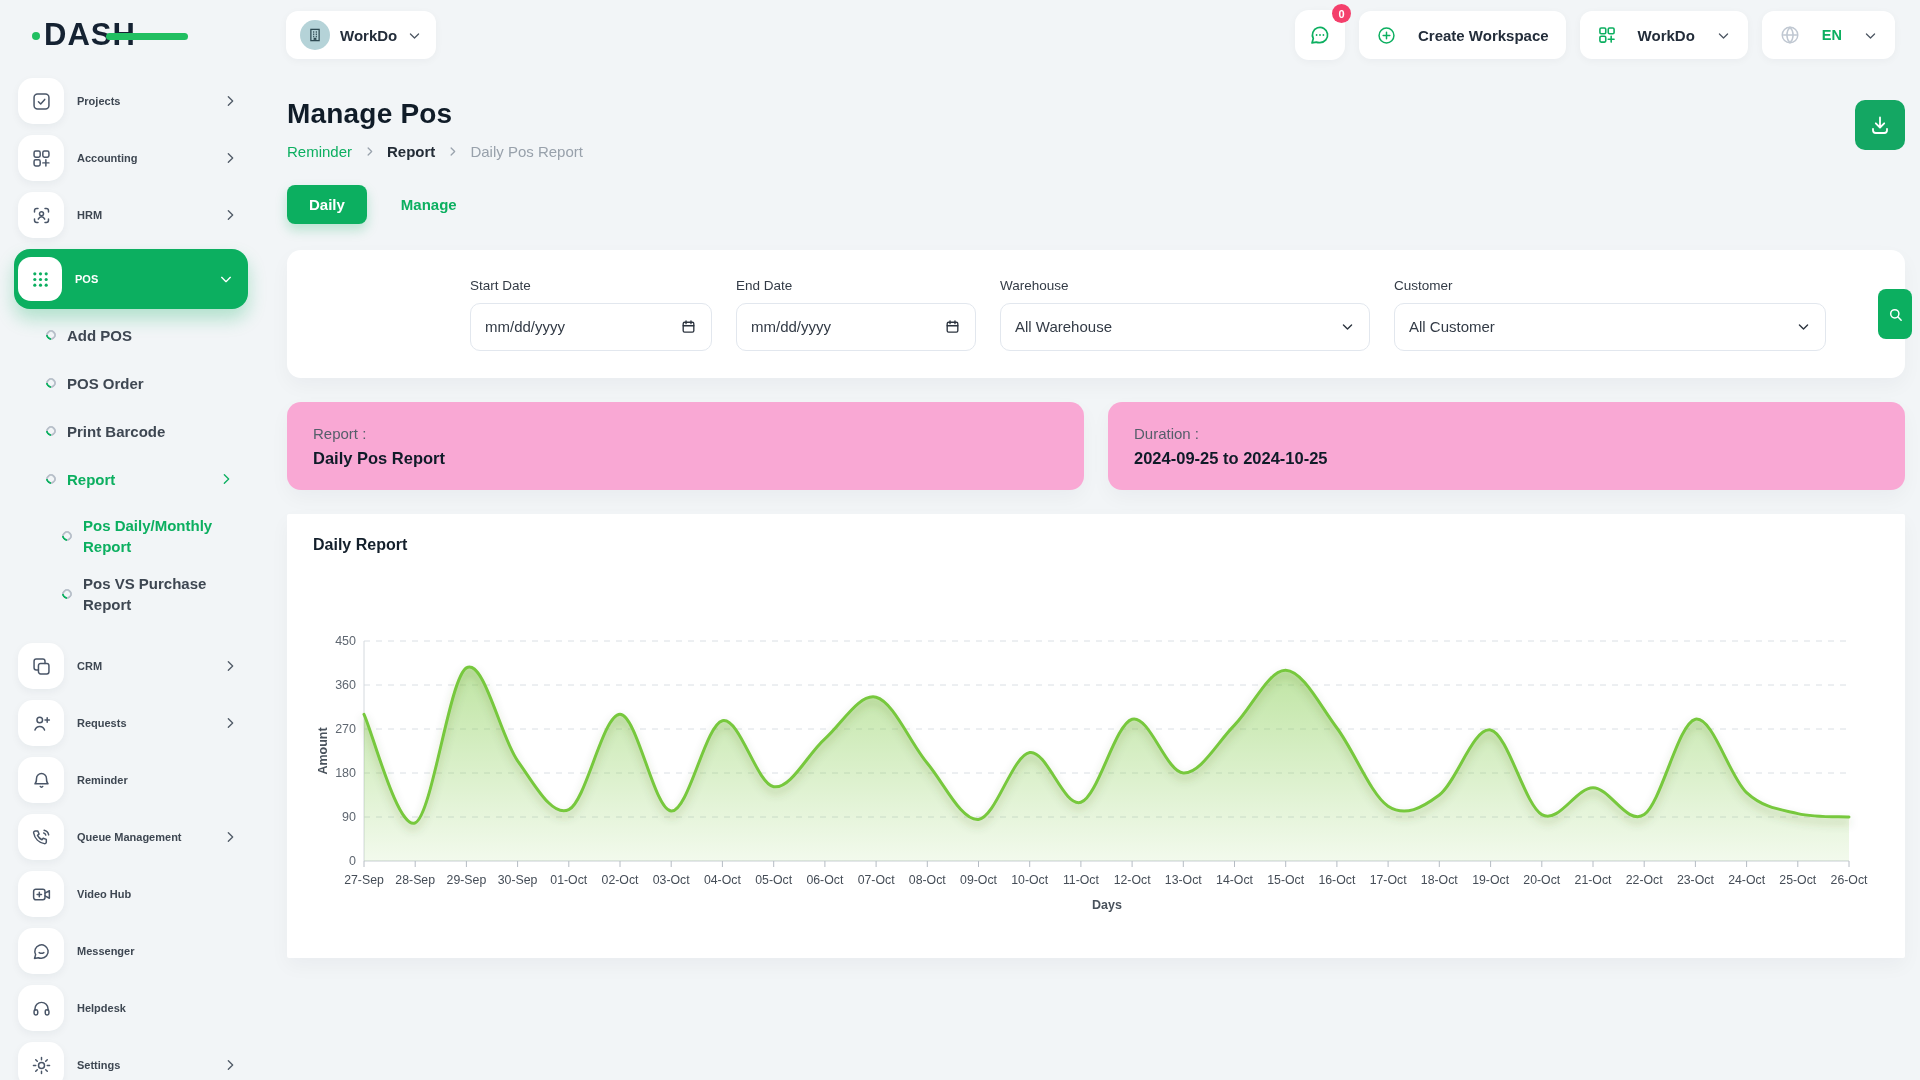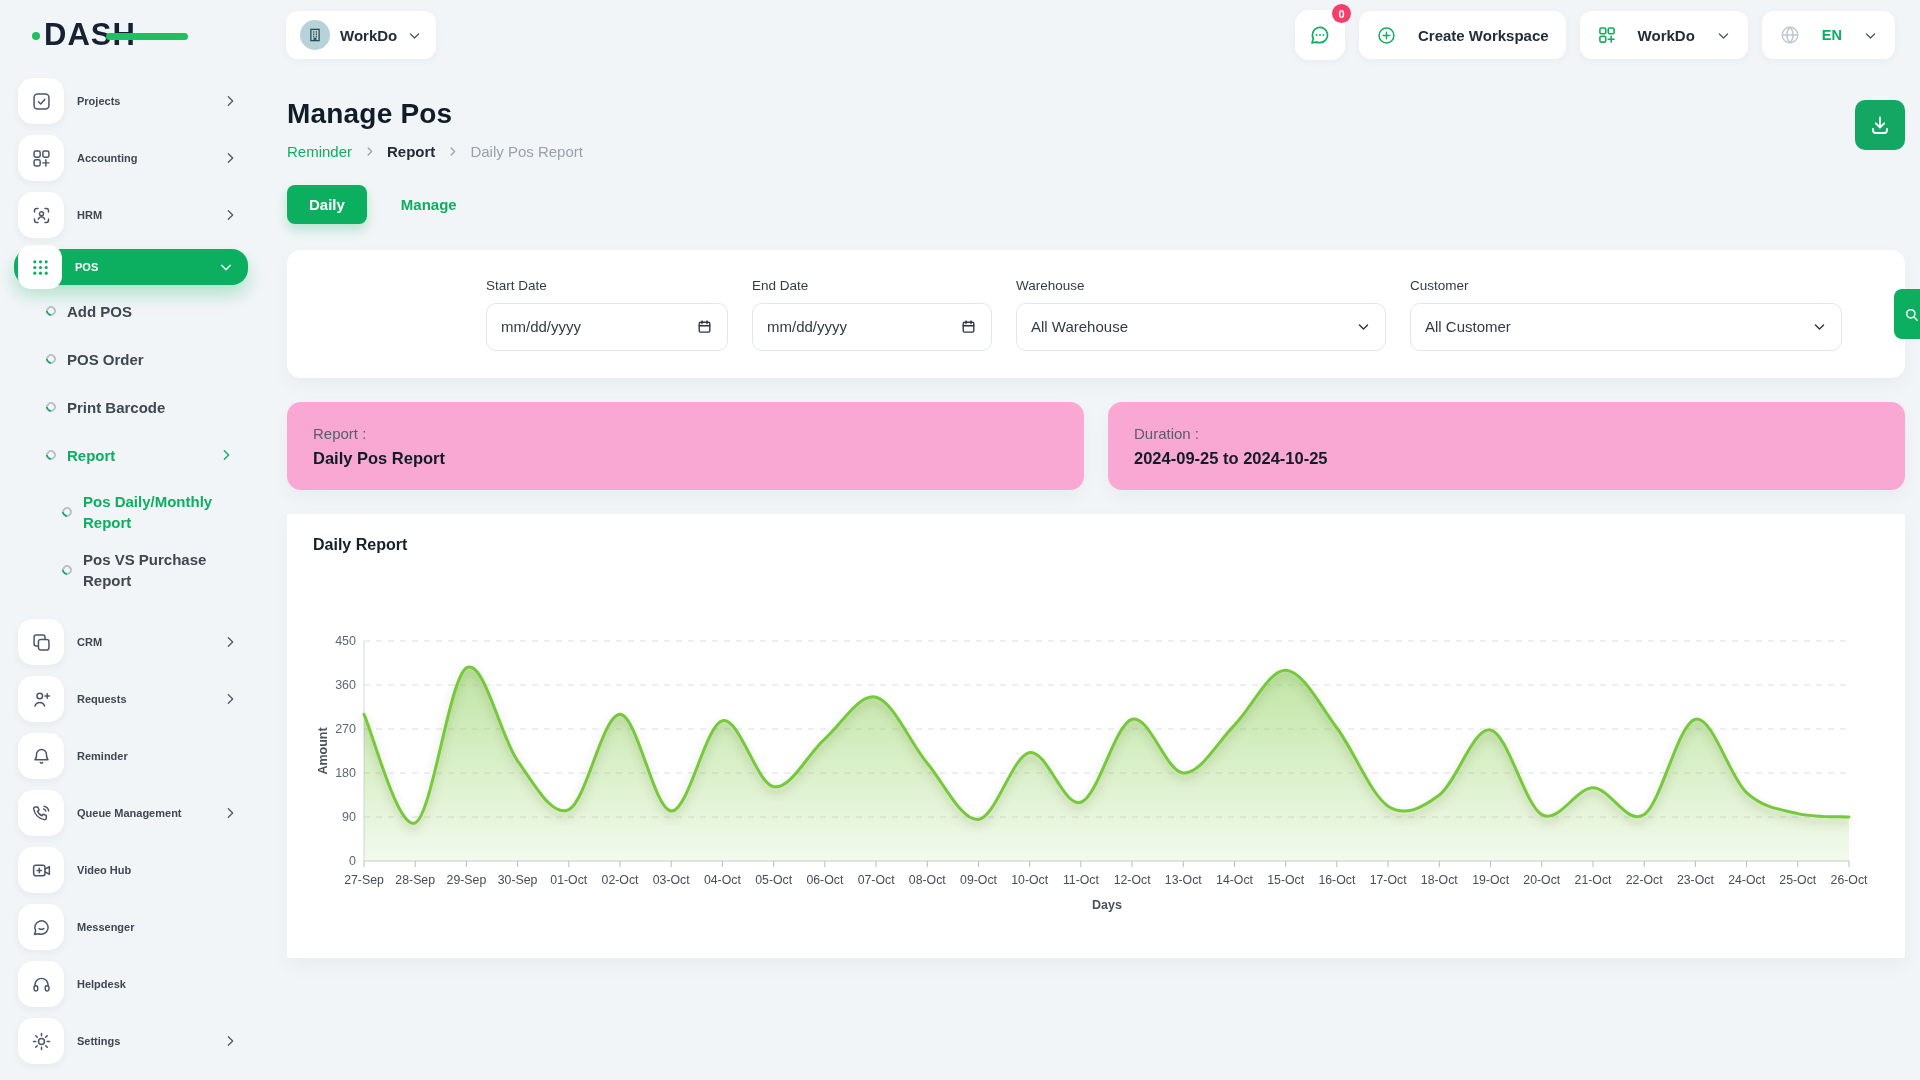--- a/index.html
+++ b/index.html
@@ -22,21 +22,21 @@
   .pill .gray-ic { color:#c0c8d2; display:flex; }
   .chev { color:#4c5662; display:flex; }
   .lang-label { color:#0caf60; font-weight:700; font-size:14.5px; }
 
   
   .sidebar { position:absolute; left:0; top:64px; width:260px; padding:14px 12px 0 18px; }
   .nav-row { display:flex; align-items:center; gap:13px; height:46px; margin-bottom:11px; padding-right:10px; cursor:pointer; }
   .nav-icon { flex:0 0 46px; width:46px; height:46px; background:#fff; border-radius:15px; display:grid; place-items:center; color:#4a5668; box-shadow:0 3px 9px rgba(20,35,60,.05); }
   .nav-label { font-size:11px; font-weight:600; color:#3e4752; }
   .nav-chevron { margin-left:auto; color:#515b67; display:flex; }
-  .nav-row.active { background:#0caf60; border-radius:16px; height:36px; margin:0 0 14px -4px; padding:0 14px 0 4px; box-shadow:0 10px 18px rgba(12,175,96,.28); }
+  .nav-row.active { background:#0caf60; border-radius:16px; height:60px; margin:0 0 14px -4px; padding:0 14px 0 4px; box-shadow:0 10px 18px rgba(12,175,96,.28); }
   .nav-row.active .nav-icon { width:44px; height:44px; flex-basis:44px; border-radius:13px; color:#0caf60; box-shadow:none; }
   .nav-row.active .nav-label, .nav-row.active .nav-chevron { color:#fff; }
   .sub-row { display:flex; align-items:center; gap:11px; min-height:24px; margin:0 0 24px 28px; padding-right:14px; font-size:15px; font-weight:600; color:#3e4752; cursor:pointer; }
   .sub-row .bullet { flex:0 0 10px; width:10px; height:10px; border-radius:50%; border:2.5px solid #b7bfc9; border-left-color:#0caf60; transform:rotate(-45deg); }
   .sub-row.lvl2 { margin-left:44px; margin-bottom:16px; line-height:1.4; }
   .sub-row.lvl2 .sub-label { max-width:132px; }
   .sub-row.lvl2-last { margin-bottom:28px; }
   .sub-row.active { color:#0caf60; }
   .sub-row.active .nav-chevron { color:#0caf60; }
 
@@ -48,21 +48,21 @@
   .bc-link { color:#0caf60; font-weight:500; cursor:pointer; }
   .bc-sep { color:#9aa3ad; display:flex; }
   .bc-mid { color:#232c36; font-weight:600; cursor:pointer; }
   .bc-cur { color:#98a1ab; }
   .download-btn { width:50px; height:50px; border-radius:10px; background:#14a763; border:none; color:#fff; display:grid; place-items:center; cursor:pointer; margin-top:2px; }
   .tabs { display:flex; align-items:center; gap:12px; margin-top:25px; }
   .tab { font-size:15px; font-weight:600; padding:11px 22px; border-radius:8px; border:none; background:transparent; cursor:pointer; }
   .tab.active { background:#0caf60; color:#fff; box-shadow:0 6px 12px rgba(12,175,96,.25); }
   .tab.inactive { color:#0caf60; }
 
-  .filter-card { margin-top:26px; background:#fff; border-radius:14px; height:128px; display:flex; align-items:center; padding:0 42px; box-shadow:0 8px 20px rgba(20,35,60,.04); }
+  .filter-card { margin-top:26px; background:#fff; border-radius:14px; height:128px; display:flex; align-items:center; padding:0 26px; box-shadow:0 8px 20px rgba(20,35,60,.04); }
   .filter-spacer { width:157px; flex:0 0 157px; }
   .field { margin-right:24px; }
   .field .f-label { display:block; font-size:13.5px; font-weight:500; color:#333b46; margin-bottom:10px; }
   .control { height:48px; border:1px solid #e2e7ee; border-radius:10px; background:#fff; display:flex; align-items:center; justify-content:space-between; padding:0 14px; font-size:15px; color:#333b46; cursor:pointer; }
   .w-date1 .control { width:242px; } .w-date2 .control { width:240px; }
   .w-wh .control { width:370px; } .w-cu .control { width:432px; }
   .ctl-ic { color:#2c343f; display:flex; }
   .filter-btns { display:flex; align-items:center; gap:8px; margin-left:28px; }
   .sq-btn { width:34px; height:50px; border:none; border-radius:8px; display:grid; place-items:center; color:#fff; cursor:pointer; }
   .sq-btn.search { background:#0caf60; }

